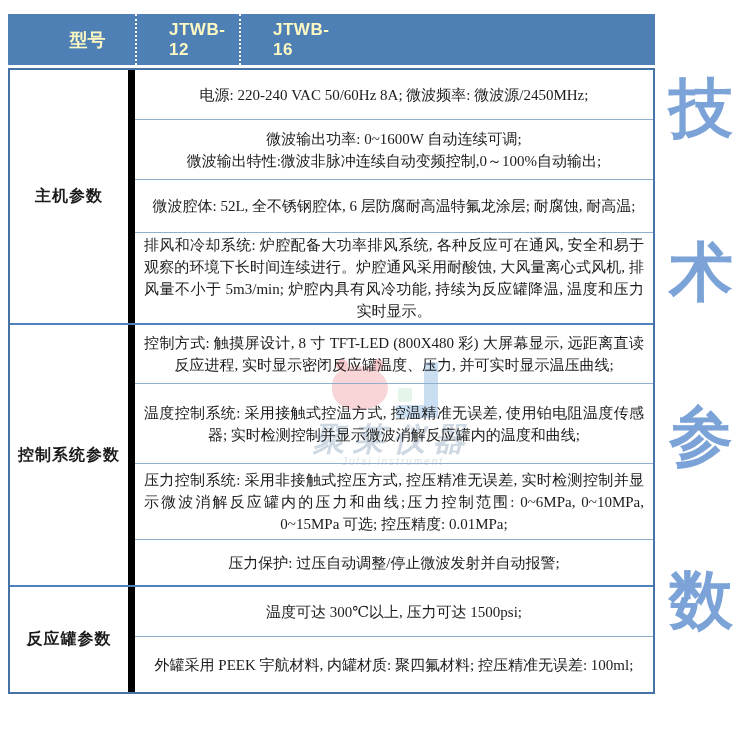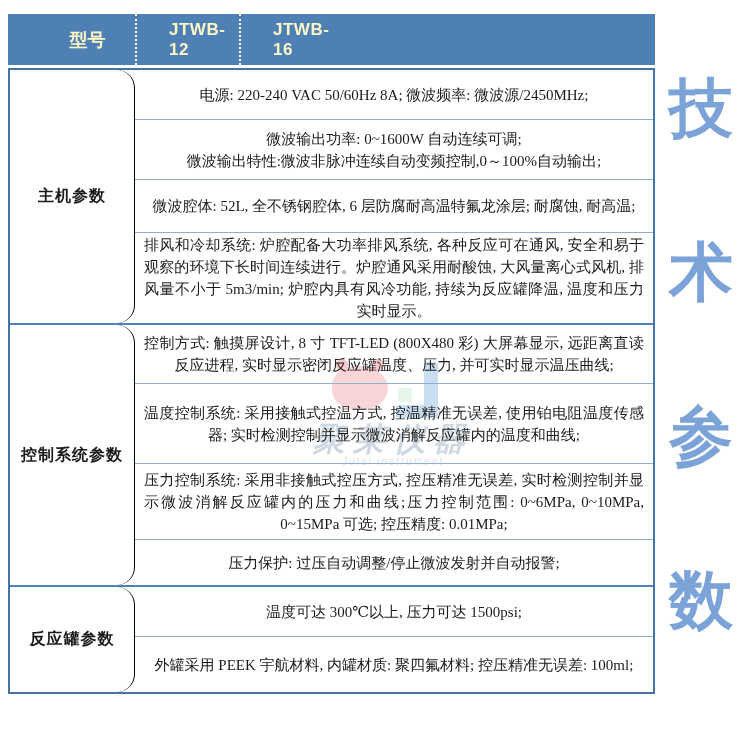--- a/index.html
+++ b/index.html
@@ -50,21 +50,21 @@
   .hcell.model-name { width:127px; font-family:"Liberation Serif",serif; font-size:18px; }
   .hcell.model-col  { width:104px; letter-spacing:.5px; }
   .sep-dark   { border-left:1px solid rgba(22,46,78,.55); }
   .sep-dotted { border-left:2px dotted #ffffff; }
 
   .spec-body { border:2px solid #4573a6; background:transparent; }
   .section { display:flex; border-bottom:2px solid #4f81bd; }
   .section:last-child { border-bottom:none; }
   .sec-label {
     width:125px; flex:0 0 125px; display:flex; align-items:center; justify-content:center;
-    border-right:1px solid #000000; font-weight:bold; font-size:16px; letter-spacing:1px;border-radius:18px;
+    border-right:7px solid #000000; font-weight:bold; font-size:16px; letter-spacing:1px;
   }
   .sec-rows { flex:1 1 auto; display:flex; flex-direction:column; }
   .row {
     display:flex; align-items:center; justify-content:center;
     border-bottom:1px solid #8fafce; padding:2px 9px;
     font-size:15px; line-height:22px;
   }
   .row:last-child { border-bottom:none; }
   .row .txt { width:100%; text-align:center; white-space:pre-line; }
   .row.para .txt { text-align:justify; text-align-last:center; }

